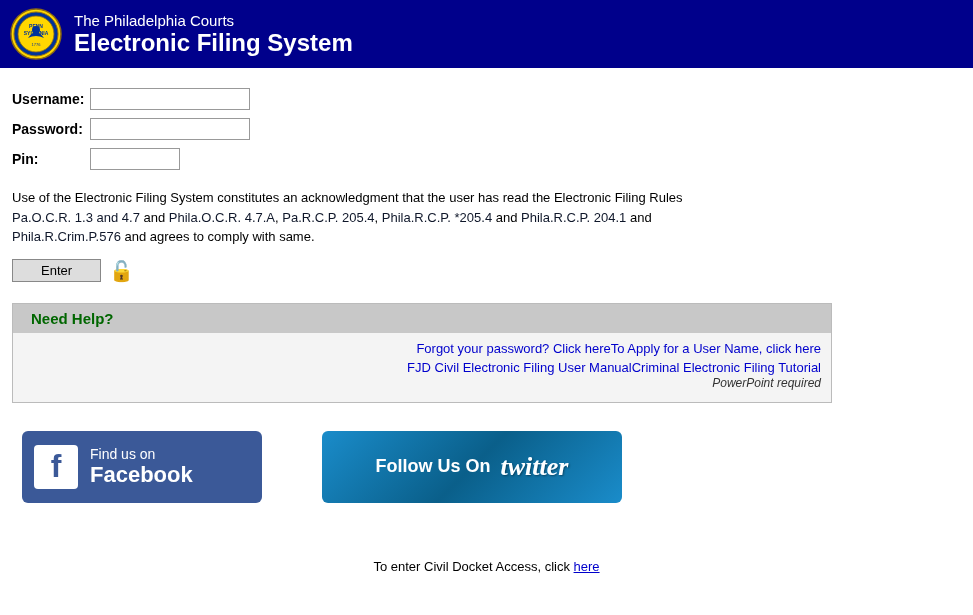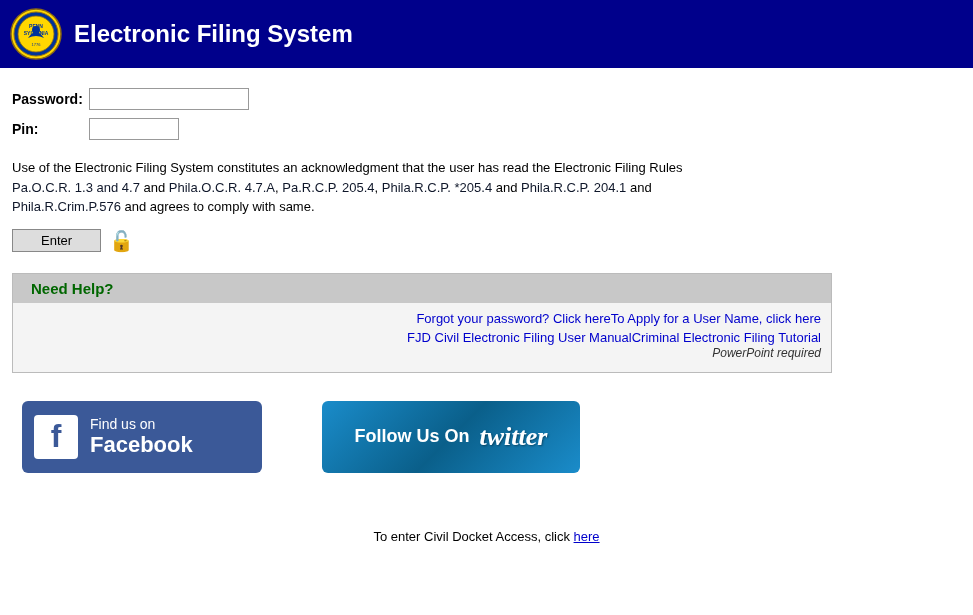--- a/index.html
+++ b/index.html
@@ -147,21 +147,21 @@
       flex-direction: column;
       color: #fff;
     }
     .fb-text .find-us { font-size: 14px; }
     .fb-text .facebook-label { font-size: 22px; font-weight: bold; }
 
     .twitter-btn {
       display: flex;
       align-items: center;
       justify-content: center;
-      width: 258px;
+      width: 300px;
       height: 72px;
       background: linear-gradient(135deg, #1a8cca 0%, #0a5f8a 50%, #1a8cca 100%);
       border-radius: 6px;
       cursor: pointer;
       text-decoration: none;
       gap: 10px;
     }
     .tw-text {
       color: #fff;
       font-size: 18px;
@@ -199,28 +199,33 @@
       <circle cx="26" cy="26" r="18" fill="#FFD700" stroke="#8B6914" stroke-width="0.8"></circle>
       <text x="26" y="20" text-anchor="middle" font-size="5" fill="#003399" font-weight="bold">PENN</text>
       <text x="26" y="27" text-anchor="middle" font-size="5" fill="#003399" font-weight="bold">SYLVANIA</text>
 
       <path d="M18 30 Q26 18 34 30 Q26 26 18 30Z" fill="#003399"></path>
       <circle cx="26" cy="22" r="4" fill="#003399"></circle>
       <text x="26" y="38" text-anchor="middle" font-size="4" fill="#003399">1776</text>
     </svg>
   </div>
   <div class="title-block">
+    <span class="title-top">The Philadelphia Courts</span>
     <span class="title-bottom">Electronic Filing System</span>
   </div>
 </div>
 
 <div id="main">
 
   <table class="form-table">
     <tbody>
+        <tr>
+      <td><label>Username:</label></td>
+      <td><input type="text" style=""></td>
+    </tr>
     <tr>
       <td><label>Password:</label></td>
       <td><input type="password" style=""></td>
     </tr>
     <tr>
       <td><label>Pin:</label></td>
       <td><input type="password" style="width: 90px;"></td>
     </tr>
   </tbody>
     </table>

